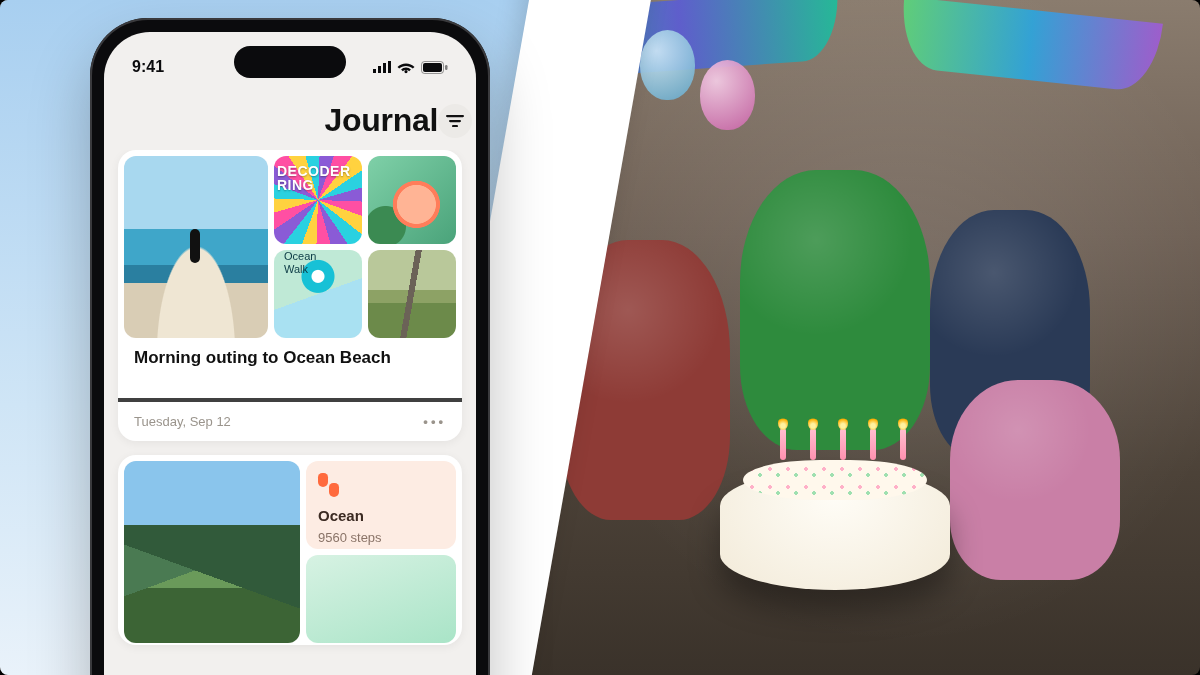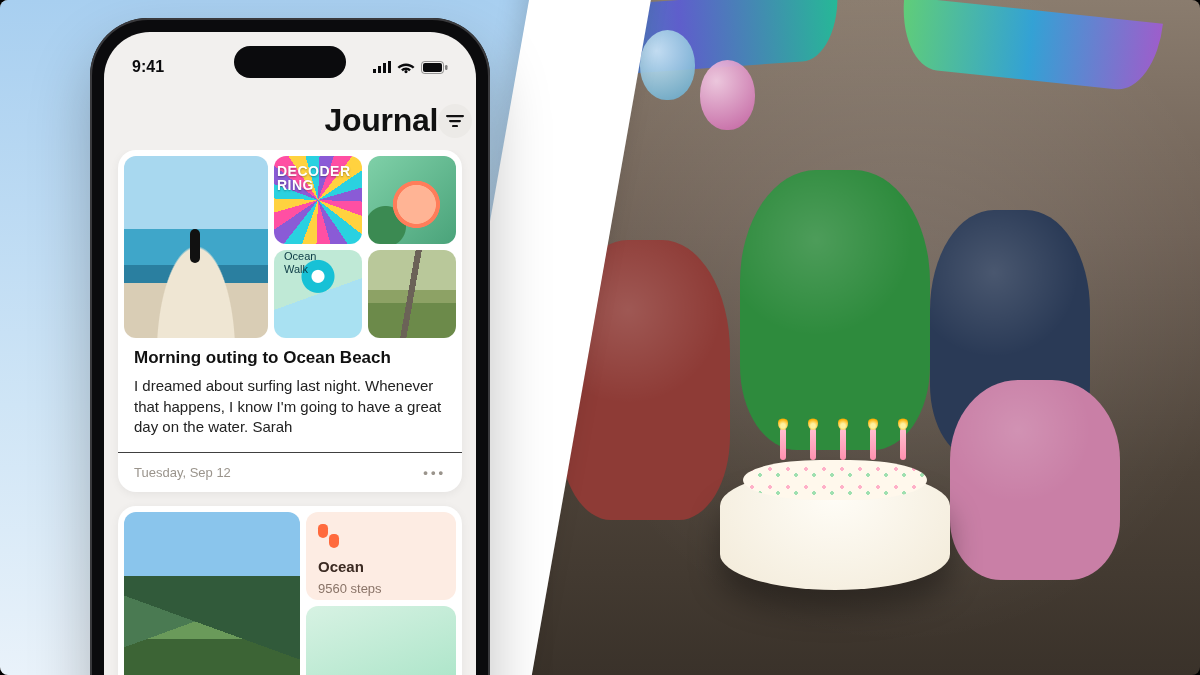--- a/index.html
+++ b/index.html
@@ -221,26 +221,26 @@
     font-size:11px; color:#0b3a44; font-weight:500;
     padding:0 0 10px 10px; line-height:1.15;
   }
   .road {
     background:
       linear-gradient(100deg, transparent 46%, #6b6257 46% 52%, transparent 52%),
       linear-gradient(180deg,#b9c89a 0 45%,#8da265 45% 60%,#6c8a4a 60% 100%);
   }
 
   .card-body { padding: 8px 16px 14px 16px; }
-  .entry-title { font-size:17px; font-weight:600; color:#111; margin-bottom:8px; }
+  .entry-title { font-size:17px; font-weight:600; color:#111; margin-bottom:16px; }
   .entry-text  { font-size:15px; line-height:1.38; color:#222; }
 
   .card-footer {
     display:flex; align-items:center; justify-content:space-between;
-    border-top:1px solid #404040;
+    border-top:4px solid #404040;
     padding:12px 16px;
     font-size:13px; color:#9a948c;
   }
   .more-dots { letter-spacing:3px; font-weight:700; color:#9a948c; }
 
   
   .media-grid-2 {
     display:grid;
     grid-template-columns: 1fr 150px;
     grid-template-rows: 88px 88px;
@@ -350,21 +350,20 @@
             <div class="tile map">
               <div class="map-label">
                 <span>Ocean</span><br>
                 <span>Walk</span>
               </div>
             </div>
             <div class="tile road"></div>
           </div>
           <div class="card-body">
             <div class="entry-title">Morning outing to Ocean Beach</div>
-            <div class="entry-text">I dreamed about surfing last night. Whenever that happens, I know I'm going to have a great day on the water. Sarah</div>
           </div>
           <div class="card-footer">
             <span>Tuesday, Sep 12</span>
             <span class="more-dots">•••</span>
           </div>
         </div>
 
         <div class="card">
           <div class="media-grid-2">
             <div class="tile mountains"></div>

